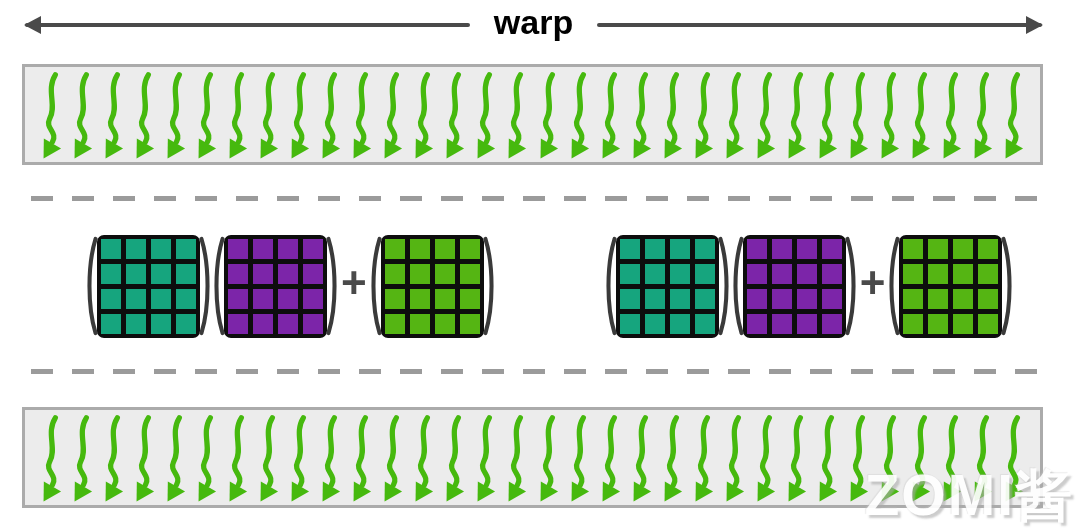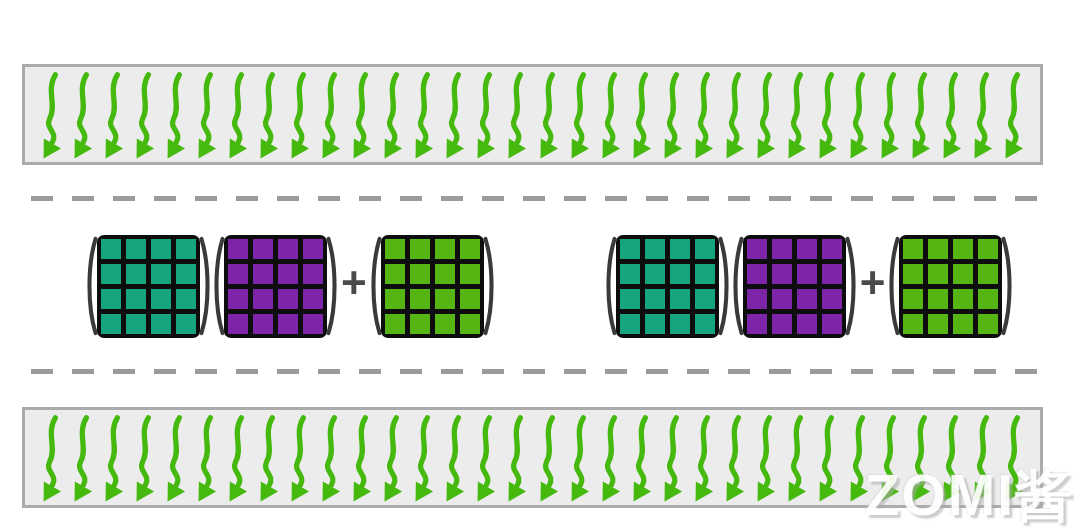--- a/index.html
+++ b/index.html
@@ -66,20 +66,25 @@
     position:absolute;right:6px;bottom:-4px;font-size:57px;font-weight:bold;
     color:#ffffff;opacity:0.92;letter-spacing:2px;z-index:5;
     text-shadow:3px 3px 2px rgba(170,170,170,0.65), -1px -1px 1px rgba(200,200,200,0.4);
   }
 </style>
 </head>
 <body>
 
 <div class="canvas">
 
+  <div class="warp-header">
+    <div class="hline left"></div>
+    <div class="warp-label">warp</div>
+    <div class="hline right"></div>
+  </div>
 
   <div class="band band-top" id="band-top">
       <svg viewBox="0 0 30 94" width="29" height="90" class="thread-arrow">
         <path d="M 19 4 C 9 20, 21 36, 13 50 C 8 60, 22 64, 16 74" fill="none" stroke="#46b90e" stroke-width="5.5" stroke-linecap="round"></path>
         <polygon points="25,81 7,70.5 6.7,91.4" fill="#46b90e"></polygon>
       </svg>
       <svg viewBox="0 0 30 94" width="29" height="90" class="thread-arrow">
         <path d="M 19 4 C 9 20, 21 36, 13 50 C 8 60, 22 64, 16 74" fill="none" stroke="#46b90e" stroke-width="5.5" stroke-linecap="round"></path>
         <polygon points="25,81 7,70.5 6.7,91.4" fill="#46b90e"></polygon>
       </svg>

